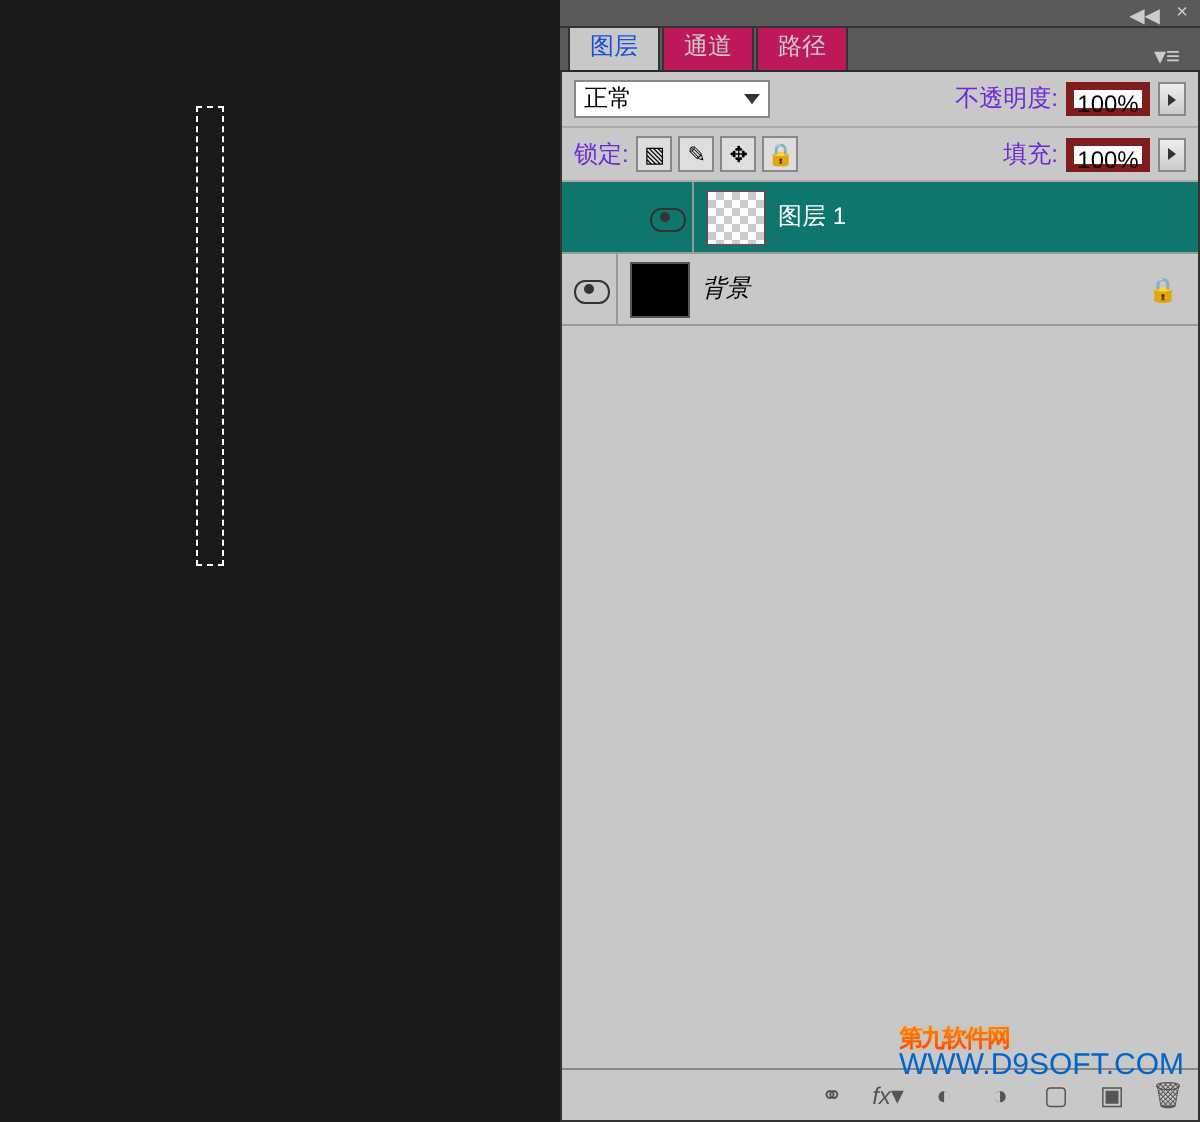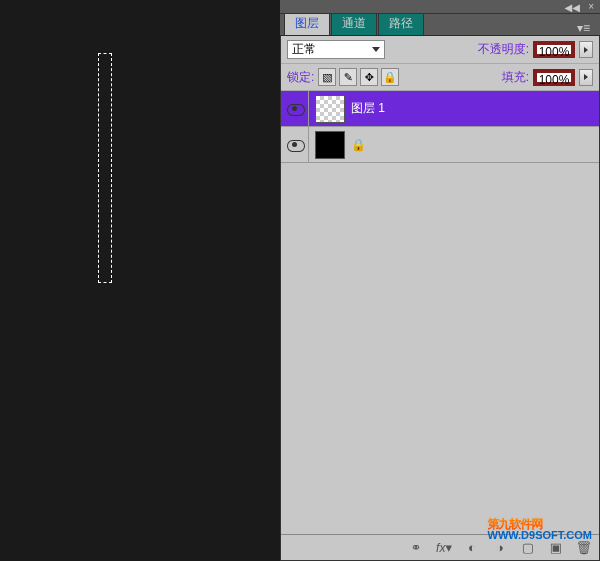--- a/index.html
+++ b/index.html
@@ -4,52 +4,52 @@
 <style>
 *{margin:0;padding:0;box-sizing:border-box;font-family:"Microsoft YaHei",SimSun,Arial,sans-serif;font-size:12px;}
 body{width:600px;height:561px;background:#000;overflow:hidden;position:relative;}
 .canvas-area{position:absolute;left:0;top:0;width:280px;height:561px;background:#1a1a1a;}
 .selection{position:absolute;left:98px;top:53px;width:14px;height:230px;border:1px dashed #fff;}
 .panel-container{position:absolute;right:0;top:0;width:320px;height:561px;}
 .panel-header-bar{height:14px;background:#5a5a5a;border-bottom:1px solid #333;position:relative;}
 .collapse-icon{position:absolute;right:20px;top:2px;color:#ccc;font-size:10px;cursor:pointer;}
 .close-x{position:absolute;right:6px;top:1px;color:#ccc;font-size:10px;cursor:pointer;}
 .tabs{height:22px;background:#5a5a5a;display:flex;align-items:flex-end;padding-left:4px;border-bottom:1px solid #2a2a2a;}
-.tab{padding:3px 10px;color:#ccc;background:#0f766e;border:1px solid #333;border-bottom:none;border-radius:2px 2px 0 0;margin-right:1px;cursor:pointer;}
+.tab{padding:3px 10px;color:#ccc;background:#be185d;border:1px solid #333;border-bottom:none;border-radius:2px 2px 0 0;margin-right:1px;cursor:pointer;}
 .tab.active{background:#c8c8c8;color:#1d4ed8;}
 .tab-menu{margin-left:auto;margin-right:6px;color:#ccc;cursor:pointer;padding:0 4px;}
 .panel-body{background:#c8c8c8;height:525px;display:flex;flex-direction:column;border:1px solid #333;border-top:none;}
 .row{display:flex;align-items:center;padding:4px 6px;gap:4px;border-bottom:1px solid #aaa;}
 .blend-select{width:98px;height:19px;background:#fff;border:1px solid #888;display:flex;align-items:center;padding:0 4px;justify-content:space-between;cursor:pointer;}
 .dropdown-arrow{width:0;height:0;border-left:4px solid transparent;border-right:4px solid transparent;border-top:5px solid #333;}
 .label{color:#6d28d9;}
 .pct-input{width:42px;height:17px;background:#fff;border:4px solid #7f1d1d;text-align:center;color:#000;}
 .pct-btn{width:14px;height:17px;background:linear-gradient(#eee,#ccc);border:1px solid #888;display:flex;align-items:center;justify-content:center;cursor:pointer;}
 .tri-r{width:0;height:0;border-top:3px solid transparent;border-bottom:3px solid transparent;border-left:4px solid #333;}
 .lock-icons{display:flex;gap:3px;align-items:center;}
 .lock-icon{width:18px;height:18px;border:1px solid #888;background:#ddd;display:flex;align-items:center;justify-content:center;cursor:pointer;font-size:11px;}
 .layer-list{flex:1;background:#c8c8c8;overflow:auto;}
 .layer-row{height:36px;display:flex;align-items:center;border-bottom:1px solid #999;cursor:pointer;}
-.layer-row.selected{background:#6d28d9;color:#fff;}
+.layer-row.selected{background:#0f766e;color:#fff;padding-left:38px;}
 .eye-col{width:28px;height:100%;display:flex;align-items:center;justify-content:center;border-right:1px solid #999;}
 .eye-icon{width:16px;height:10px;position:relative;}
 .eye-icon::before{content:"";position:absolute;width:16px;height:10px;border:1px solid #333;border-radius:60% 60% 60% 60%/100% 100% 100% 100%;}
 .eye-icon::after{content:"";position:absolute;width:5px;height:5px;background:#333;border-radius:50%;left:5px;top:2px;}
 .thumb{width:30px;height:28px;margin:0 6px;border:1px solid #555;background:#fff;position:relative;}
 .thumb.checker{background-image:linear-gradient(45deg,#ccc 25%,transparent 25%),linear-gradient(-45deg,#ccc 25%,transparent 25%),linear-gradient(45deg,transparent 75%,#ccc 75%),linear-gradient(-45deg,transparent 75%,#ccc 75%);background-size:8px 8px;background-position:0 0,0 4px,4px -4px,-4px 0;}
 .thumb.black{background:#000;}
 .layer-name{flex:1;font-size:12px;}
 .layer-row.selected .layer-name{color:#fff;}
 .layer-row:not(.selected) .layer-name{color:#000;font-style:italic;}
 .lock-badge{margin-right:10px;color:#555;}
 .panel-footer{height:26px;background:#c8c8c8;border-top:1px solid #888;display:flex;align-items:center;justify-content:flex-end;padding:0 6px;gap:10px;}
 .footer-icon{width:18px;height:18px;display:flex;align-items:center;justify-content:center;color:#555;cursor:pointer;font-size:13px;}
 .watermark{position:absolute;right:8px;bottom:20px;font-size:18px;font-weight:bold;font-family:Arial;letter-spacing:-1px;}
 .wm-text{background:linear-gradient(#ff8800,#ff3300);-webkit-background-clip:text;color:transparent;text-shadow:0 0 2px rgba(255,150,0,0.3);}
-.wm-sub{color:#0066cc;font-size:11px;letter-spacing:0;display:block;margin-top:-4px;font-weight:bold;}
+.wm-sub{color:#0066cc;font-size:15px;letter-spacing:0;display:block;margin-top:-4px;font-weight:normal;}
 </style>
 </head>
 <body>
 
 <div class="canvas-area">
   <div class="selection"></div>
 </div>
 
 <div class="panel-container">
   <div class="panel-header-bar">
@@ -100,20 +100,21 @@
             <div class="eye-icon"></div>
           </div>
         <div class="thumb checker"></div>
         <div class="layer-name">图层 1</div>
       </div>
       <div class="layer-row">
         <div class="eye-col">
             <div class="eye-icon"></div>
           </div>
         <div class="thumb black"></div>
+        <div class="layer-name">背景</div>
         <div class="lock-badge">🔒</div>
       </div>
     </div>
 
     <div class="panel-footer">
       <div class="footer-icon">⚭</div>
       <div class="footer-icon"><i>fx</i>▾</div>
       <div class="footer-icon">◐</div>
       <div class="footer-icon">◑</div>
       <div class="footer-icon">▢</div>

